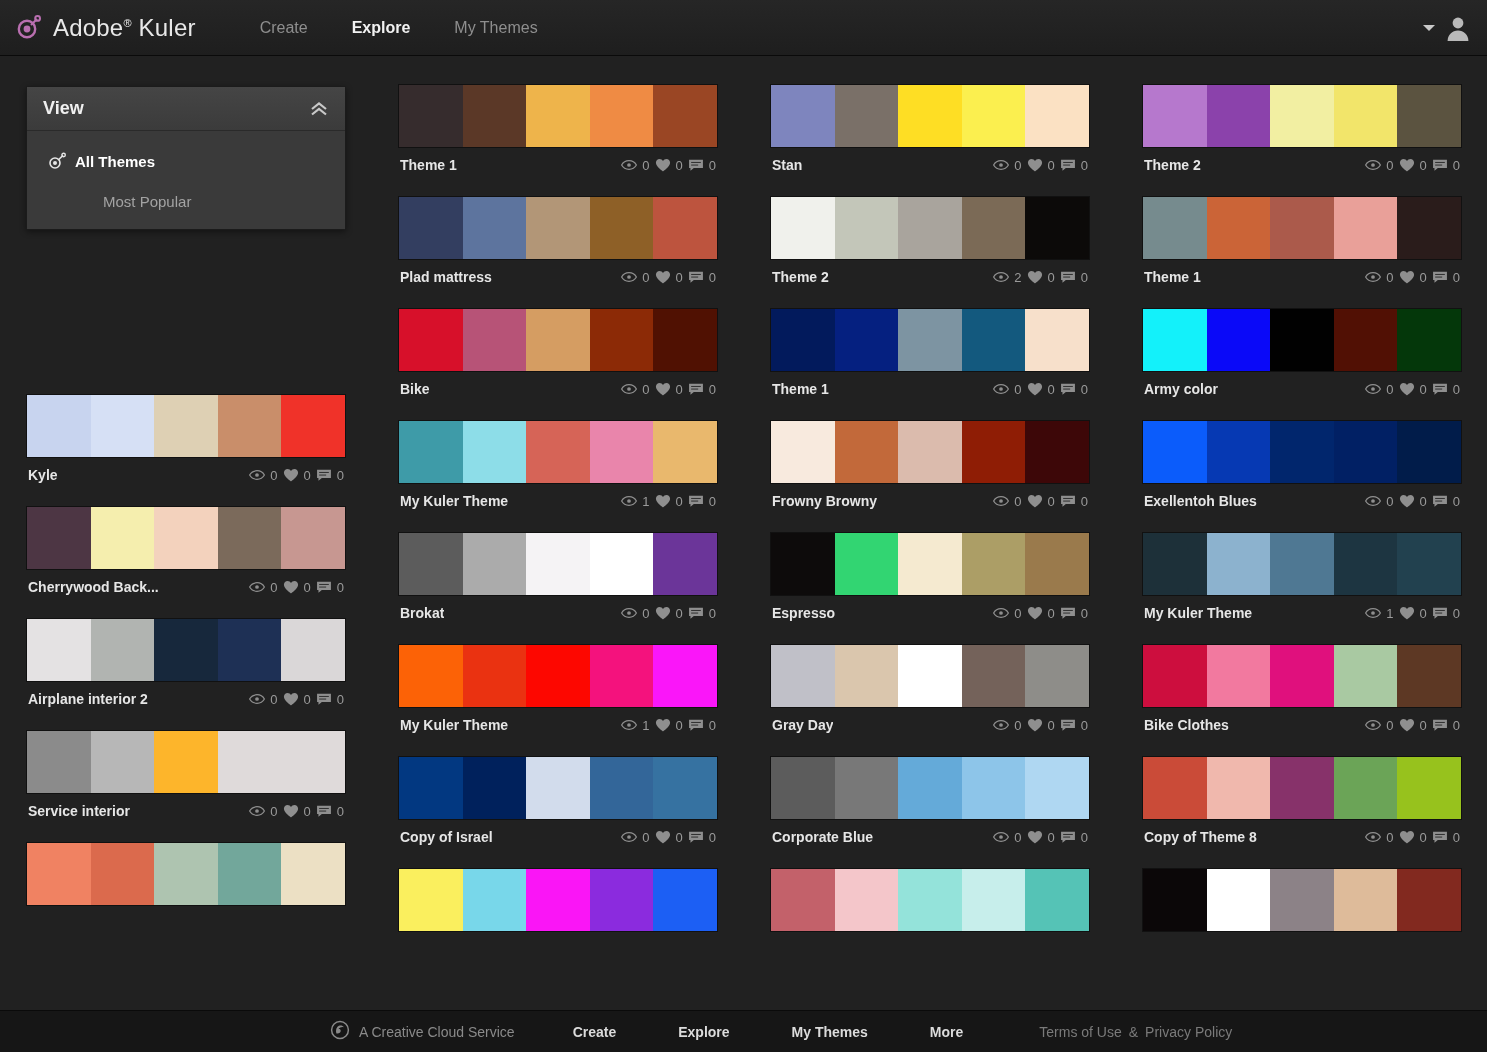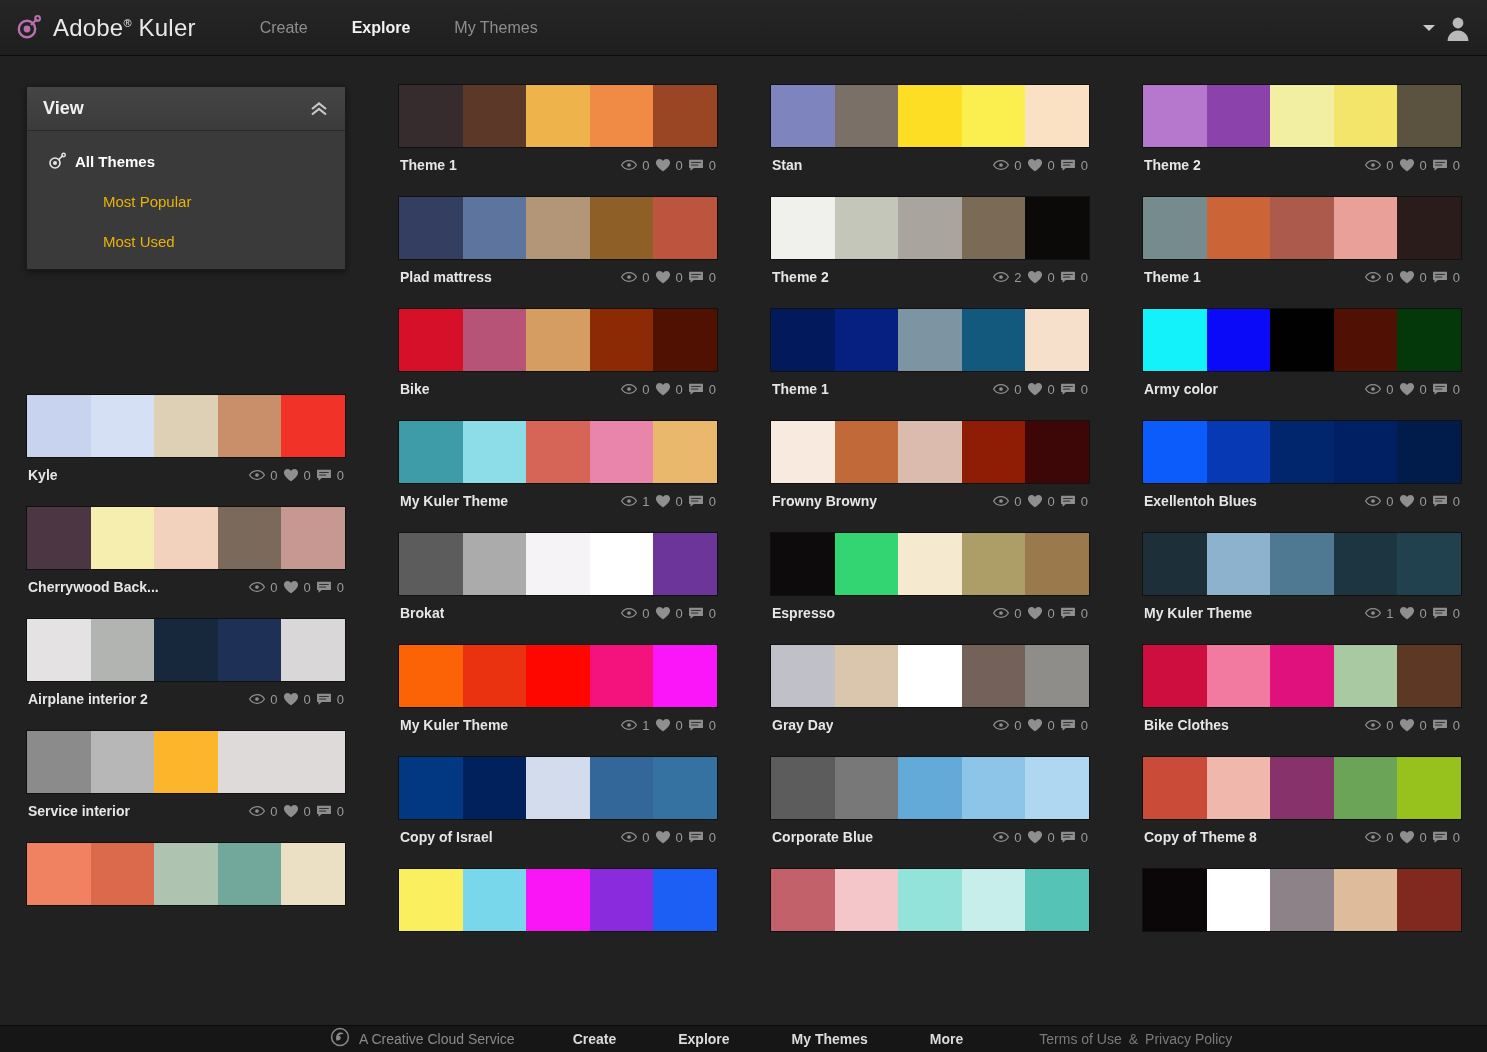--- a/index.html
+++ b/index.html
@@ -66,21 +66,21 @@
     border-bottom: 1px solid #2a2a2a;
   }
   .sb-title { color: #f0f0f0; font-size: 18px; font-weight: bold; }
   .chev { width: 20px; height: 14px; cursor: pointer; }
   .sb-list { padding: 10px 16px 8px 0; background: #3a3a3a; }
   .sb-item {
     height: 40px; display: flex; align-items: center;
     padding-left: 20px; cursor: pointer;
   }
   .sb-item .sb-ico { width: 22px; height: 18px; margin-right: 6px; flex: 0 0 22px; }
-  .sb-item .sb-lab { color: #eab308; font-size: 15px; }
+  .sb-item .sb-lab { color: #a3a3a3; font-size: 15px; }
   .sb-item.active .sb-lab { color: #ffffff; font-weight: bold; }
   .sb-item.indent .sb-lab { margin-left: 28px; }
   .sb-search {
     height: 52px; display: flex; align-items: center;
     padding: 0 14px 0 18px; gap: 12px;
     background: #363636; border-top: 1px solid #2c2c2c;
   }
   .sb-search .lbl { color: #e2e2e2; font-size: 17px; font-weight: bold; }
   .search-wrap {
     flex: 1; height: 28px; background: #d2d2d2;
@@ -124,21 +124,21 @@
   .stat { display: flex; align-items: center; gap: 5px; }
   .stat svg { display: block; }
   .stat .num { color: #9a9a9a; font-size: 13px; min-width: 7px; }
 
   
   .col0-spacer { height: 310px; }
 
   
   .footer {
     position: absolute; left: 0; bottom: 0;
-    width: 1487px; height: 27px;
+    width: 1487px; height: 42px;
     background: #161616;
     border-top: 1px solid #0a0a0a;
     display: flex; align-items: center;
   }
   .f-cc { display: flex; align-items: center; gap: 9px; margin-left: 330px; }
   .f-cc .txt { color: #8a8a8a; font-size: 14px; }
   .f-link {
     color: #dcdcdc; font-size: 14px; font-weight: bold;
     cursor: pointer; white-space: nowrap;
   }
@@ -201,24 +201,20 @@
             <line x1="11.3" y1="8" x2="16" y2="3.4" stroke="#e6e6e6" stroke-width="1.5"></line>
             <circle cx="16.6" cy="3" r="1.7" fill="none" stroke="#e6e6e6" stroke-width="1.4"></circle>
           </svg>
         </span>
         <span class="sb-lab">All Themes</span>
       </div>
       <div class="sb-item indent">
         <span class="sb-ico"></span>
         <span class="sb-lab">Most Popular</span>
       </div>
-      <div class="sb-item indent">
-        <span class="sb-ico"></span>
-        <span class="sb-lab">Most Used</span>
-      </div>
     </div>
   </div>
 
   <div class="grid">
     <div class="col c0">
       <div class="col0-spacer"></div>
       <div>
           <div class="card">
             <div class="swatches">
               <div class="sw" title="#c8d4ef" style="background: rgb(200, 212, 239);"></div>

